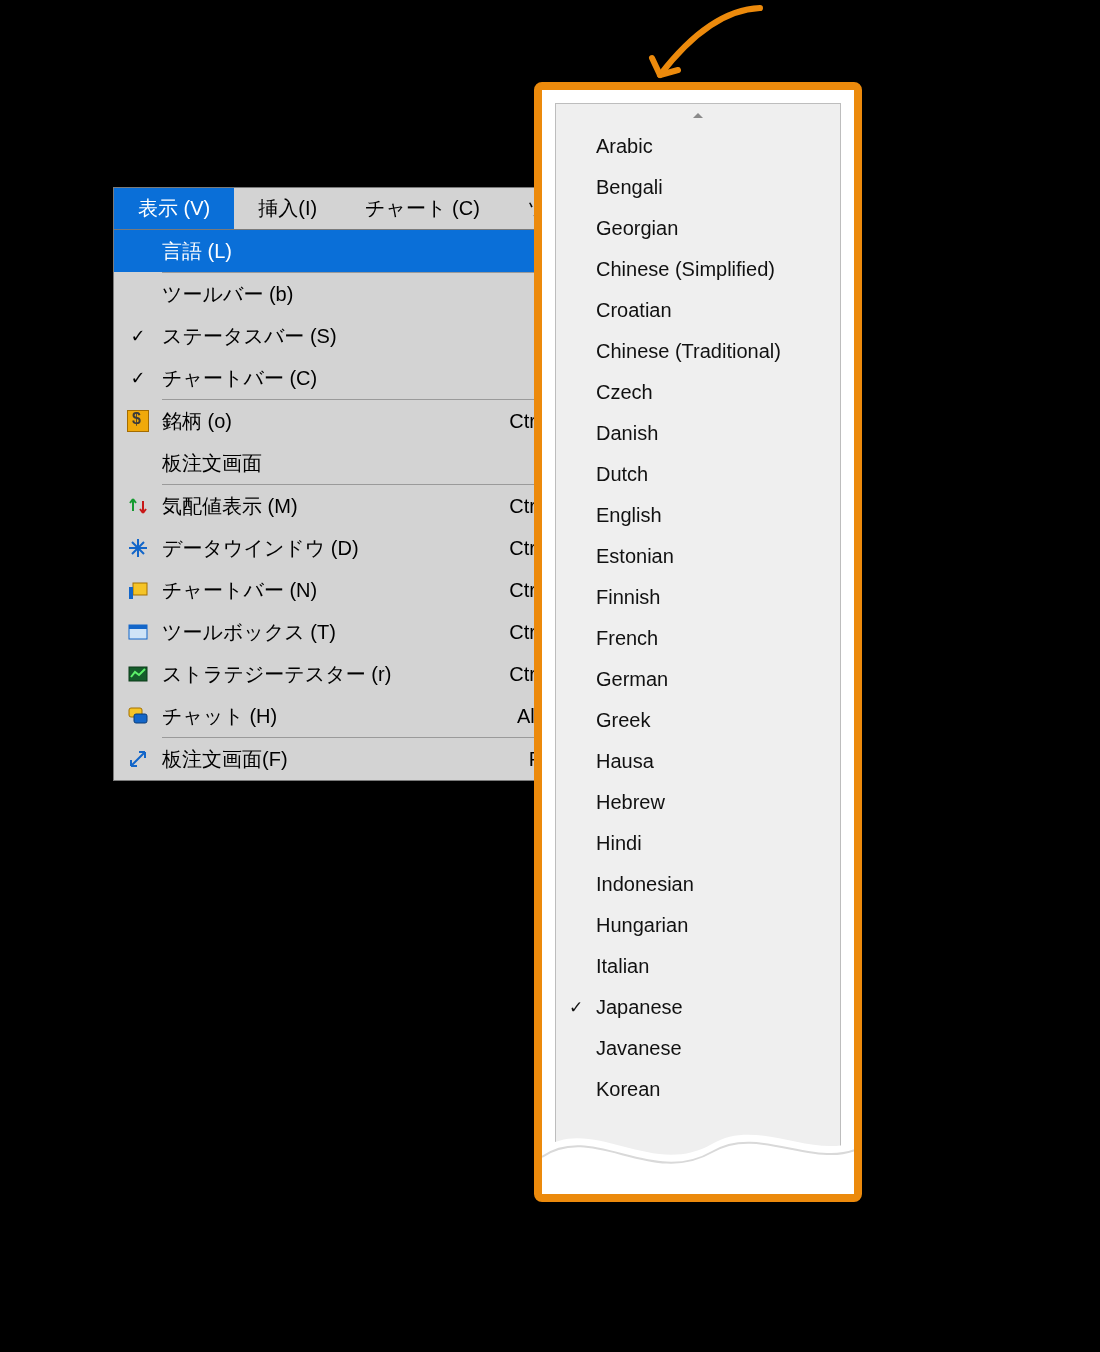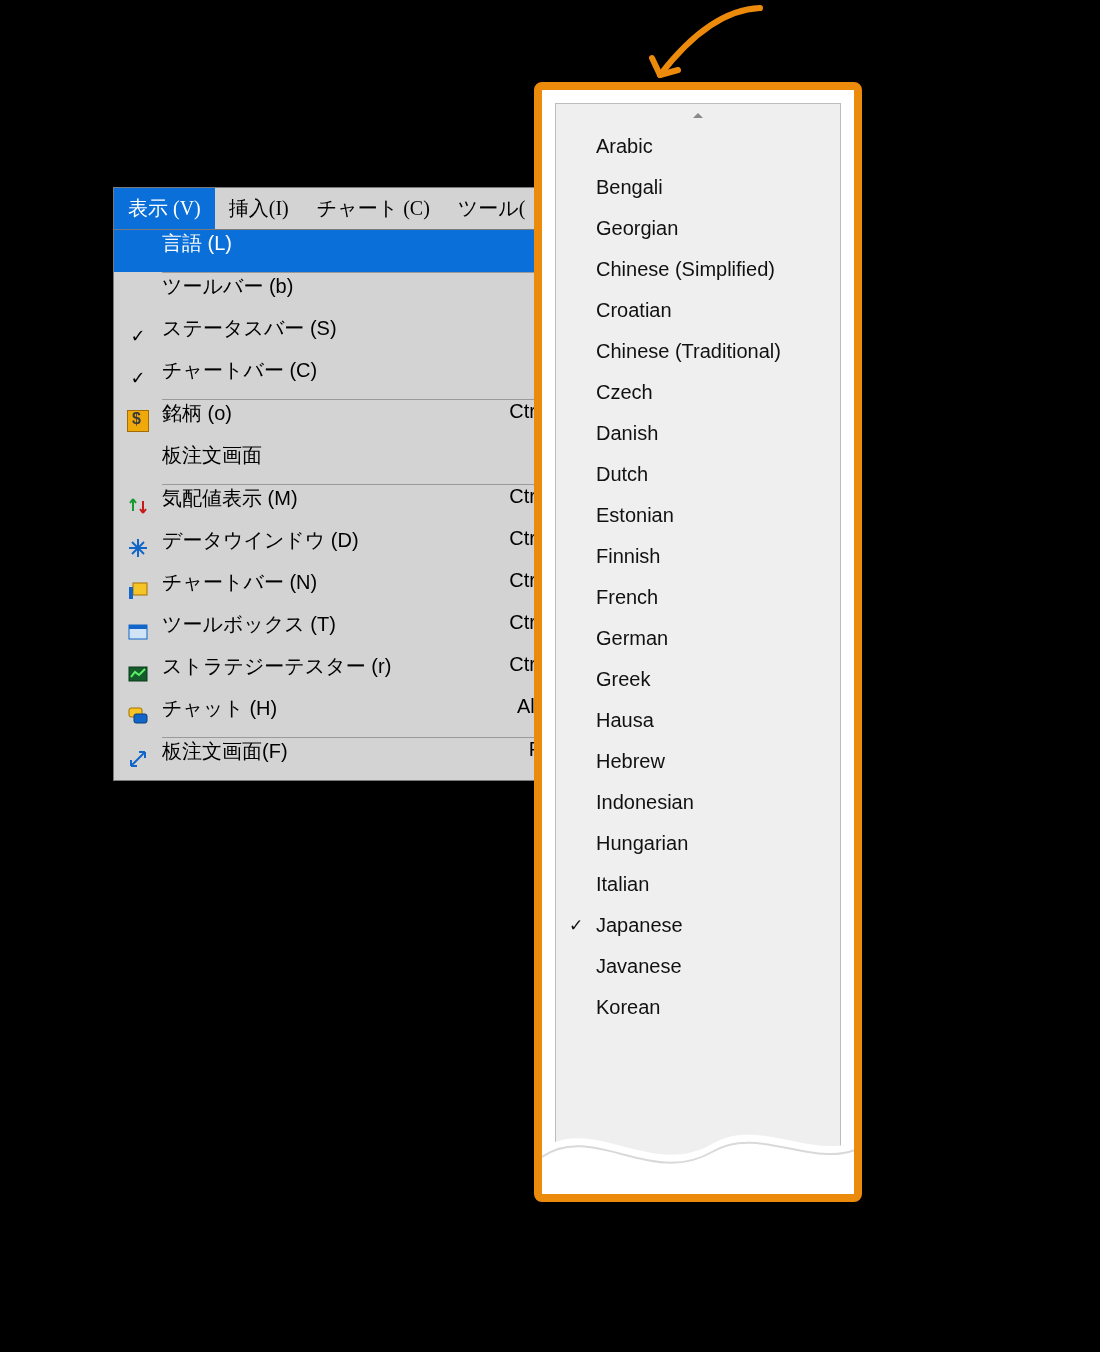--- a/index.html
+++ b/index.html
@@ -32,37 +32,37 @@
       width: 450px;
     }
     .menubar {
       display: flex;
       background: #d3d3d3;
       border-bottom: 1px solid #7a7a7a;
       height: 42px;
       align-items: stretch;
     }
     .menubar-item {
-      padding: 8px 14px;
+      padding: 8px 24px;
       font-size: 20px;
       color: #000;
       display: flex;
       align-items: center;
       white-space: nowrap;
-      font-family: Liberation Serif, serif;
     }
     .menubar-item.selected {
       background: #0a6fd8;
       color: #fff;
     }
     .dropdown {
       background: #d3d3d3;
     }
     .drop-item {
       display: flex;
+      align-items: center;
       height: 42px;
       padding: 0 10px 0 0;
       font-size: 20px;
       color: #000;
     }
     .drop-item.highlight {
       background: #0a6fd8;
       color: #fff;
     }
     .drop-item .check-col {
@@ -335,20 +335,24 @@
           <div class="lang-item">
             <span class="lcheck"></span>
             <span class="llabel">Danish</span>
           </div>
           <div class="lang-item">
             <span class="lcheck"></span>
             <span class="llabel">Dutch</span>
           </div>
           <div class="lang-item">
             <span class="lcheck"></span>
+            <span class="llabel">English</span>
+          </div>
+          <div class="lang-item">
+            <span class="lcheck"></span>
             <span class="llabel">Estonian</span>
           </div>
           <div class="lang-item">
             <span class="lcheck"></span>
             <span class="llabel">Finnish</span>
           </div>
           <div class="lang-item">
             <span class="lcheck"></span>
             <span class="llabel">French</span>
           </div>
@@ -360,20 +364,24 @@
             <span class="lcheck"></span>
             <span class="llabel">Greek</span>
           </div>
           <div class="lang-item">
             <span class="lcheck"></span>
             <span class="llabel">Hausa</span>
           </div>
           <div class="lang-item">
             <span class="lcheck"></span>
             <span class="llabel">Hebrew</span>
+          </div>
+          <div class="lang-item">
+            <span class="lcheck"></span>
+            <span class="llabel">Hindi</span>
           </div>
           <div class="lang-item">
             <span class="lcheck"></span>
             <span class="llabel">Indonesian</span>
           </div>
           <div class="lang-item">
             <span class="lcheck"></span>
             <span class="llabel">Hungarian</span>
           </div>
           <div class="lang-item">

